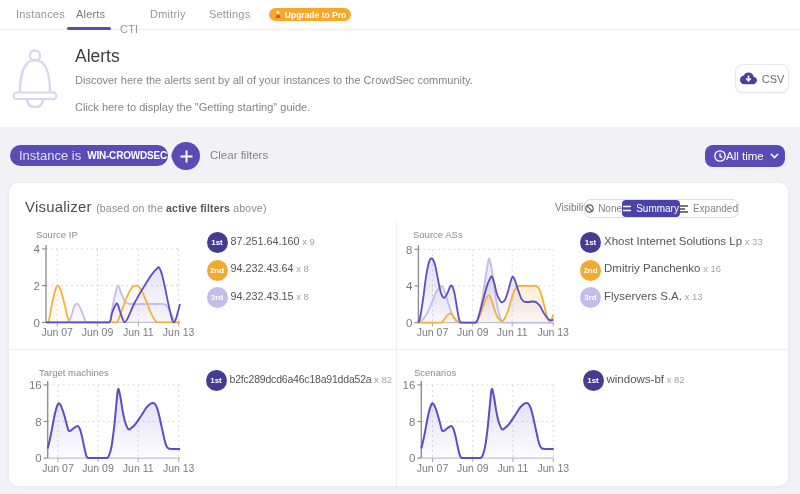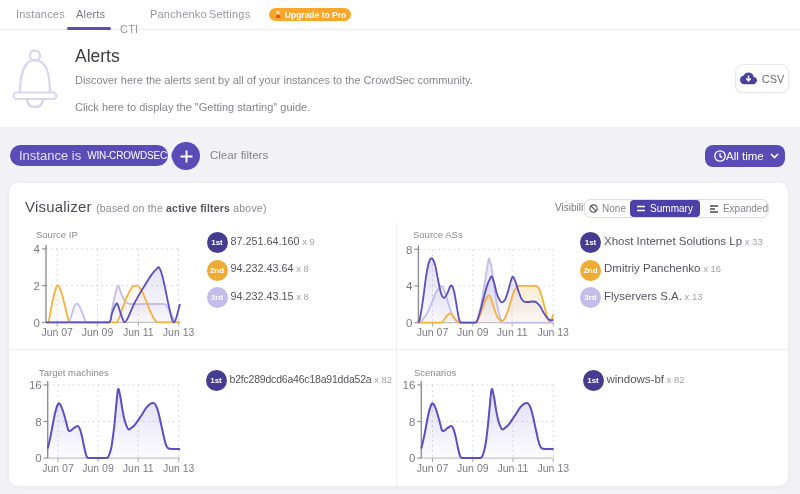--- a/index.html
+++ b/index.html
@@ -6,21 +6,21 @@
 </style></head>
 <body>
 <div style="position:relative;width:800px;height:494px">
 
 <div class="abs" style="left:0;top:127px;width:800px;height:367px;background:#f2f2f6"></div>
 
 <div class="abs" style="left:0;top:0;width:800px;height:30px;background:#fff;border-bottom:1px solid #ecebf0;z-index:2"></div>
 <div class="abs" style="z-index:3;top:8px;left:16px;font-size:11px;color:#97969e;letter-spacing:.2px">Instances</div>
 <div class="abs" style="z-index:3;top:8px;left:76px;font-size:11px;color:#7b7a83;letter-spacing:.2px">Alerts</div>
 <div class="abs" style="z-index:3;top:23px;left:120px;font-size:11px;color:#97969e;letter-spacing:.2px">CTI</div>
-<div class="abs" style="z-index:3;top:8px;left:150px;font-size:11px;color:#97969e;letter-spacing:.2px">Panchenko</div>
+<div class="abs" style="z-index:3;top:8px;left:150px;font-size:11px;color:#97969e;letter-spacing:.2px">Dmitriy</div>
 <div class="abs" style="z-index:3;top:8px;left:209px;font-size:11px;color:#97969e;letter-spacing:.2px">Settings</div>
 <div class="abs" style="z-index:3;top:27px;left:67px;width:44px;height:3px;background:#5b4bb7;border-radius:2px"></div>
 <div class="abs" style="z-index:3;top:8px;left:269px;width:82px;height:13px;background:#f9a72b;border-radius:7px;color:#fff;font-size:8.5px;font-weight:bold;display:flex;align-items:center;justify-content:center;gap:3px">
 <svg width="8" height="9" viewBox="0 0 8 9">
         <circle cx="4" cy="2.4" r="1.7" fill="#fde9c8"></circle>
         <path d="M1.4 8 Q2 4.6 4 4.6 Q6 4.6 6.6 8 Z" fill="#e5533a"></path>
       </svg>
 <span>Upgrade to Pro</span>
     </div>
 
@@ -37,21 +37,21 @@
 <div class="abs" style="left:735px;top:64px;width:54px;height:29px;background:#fff;border:1px solid #e7e6ec;border-radius:8px;box-shadow:0 1px 2px rgba(40,40,60,.05);display:flex;align-items:center;justify-content:center;gap:5px;z-index:2">
 <svg width="17" height="13" viewBox="0 0 17 13">
         <path d="M13.7 5.1 C13.4 2.3 11.2 0.6 8.5 0.6 C6.4 0.6 4.6 1.7 3.8 3.6 C1.6 4 0 5.7 0 7.9 C0 10.3 1.9 12.2 4.3 12.2 L13 12.2 C15.2 12.2 17 10.4 17 8.2 C17 6.6 15.6 5.3 13.7 5.1 Z" fill="#4a3f9f"></path>
         <path d="M8.5 3.6 L8.5 8.2 M6.3 6.4 L8.5 8.8 L10.7 6.4" stroke="#fff" stroke-width="1.5" fill="none"></path>
       </svg>
 <span style="font-size:11px;color:#6b6a72">CSV</span>
     </div>
 
 <div class="abs" style="left:10px;top:145px;width:158px;height:21px;background:#5b4bb7;border-radius:11px;display:flex;align-items:center;white-space:nowrap;z-index:2">
 <span style="font-size:13px;color:rgba(255,255,255,.82);margin-left:9px">Instance is</span>
-<span style="font-size:10px;color:#fff;font-weight:normal;margin-left:6px;letter-spacing:-.2px">WIN-CROWDSEC</span>
+<span style="font-size:10px;color:#fff;font-weight:bold;margin-left:6px;letter-spacing:-.2px">WIN-CROWDSEC</span>
 <span style="margin-left:4px;width:13px;height:13px;min-width:13px;border-radius:50%;background:#9089cd;display:flex;align-items:center;justify-content:center">
 <svg width="7" height="7" viewBox="0 0 7 7">
           <path d="M1.2 1.2 L5.8 5.8 M5.8 1.2 L1.2 5.8" stroke="#fff" stroke-width="1.4"></path>
         </svg>
       </span>
 </div>
 <div class="abs" style="left:172px;top:142px;width:28px;height:28px;border-radius:50%;background:#5b4bb7;display:flex;align-items:center;justify-content:center;z-index:2">
 <svg width="13" height="13" viewBox="0 0 13 13">
         <path d="M6.5 0.5 L6.5 12.5 M0.5 6.5 L12.5 6.5" stroke="#fff" stroke-width="1.9"></path>
       </svg>
@@ -67,21 +67,21 @@
         <path d="M1 1 L4.5 4.5 L8 1" fill="none" stroke="#fff" stroke-width="1.6"></path>
       </svg>
     </div>
 
 <div class="abs" style="left:9px;top:183px;width:779px;height:303px;background:#fff;border-radius:9px;box-shadow:0 1px 4px rgba(50,50,80,.07);z-index:1"></div>
 <div class="abs" style="left:9px;top:348.5px;width:779px;height:1px;background:#ededf2;z-index:2"></div>
 <div class="abs" style="left:396px;top:222px;width:1px;height:264px;background:#ededf2;z-index:2"></div>
 
 <div class="abs" style="left:25px;top:198px;font-size:15px;letter-spacing:.2px;color:#4d4c55;z-index:2">Visualizer <span style="font-size:10.5px;color:#8b8a92">(based on the <b style="color:#55545d">active filters</b> above)</span></div>
 <div class="abs" style="left:555px;top:202px;font-size:10px;color:#77767e;z-index:2">Visibility:</div>
-<div class="abs" style="left:584px;top:199px;width:185px;height:19px;background:#fff;border:1px solid #dcdbe1;border-radius:7px;display:flex;align-items:stretch;z-index:2">
+<div class="abs" style="left:584px;top:199px;width:155px;height:19px;background:#fff;border:1px solid #dcdbe1;border-radius:7px;display:flex;align-items:stretch;z-index:2">
   <div style="width:45px;display:flex;align-items:center;justify-content:center;gap:4px">
     <svg width="9" height="9" viewBox="0 0 9 9">
           <circle cx="4.5" cy="4.5" r="3.7" fill="none" stroke="#55545e" stroke-width="1.2"></circle>
           <path d="M1.9 1.9 L7.1 7.1" stroke="#55545e" stroke-width="1.2"></path>
         </svg>
     <span style="font-size:10px;color:#83828a">None</span>
       </div>
   <div style="width:70px;background:#4c41a8;border-radius:4px;display:flex;align-items:center;justify-content:center;gap:5px">
     <svg width="8" height="7" viewBox="0 0 8 7">
           <path d="M0 1.5 L8 1.5 M0 5.5 L8 5.5" stroke="#fff" stroke-width="1.7"></path>

